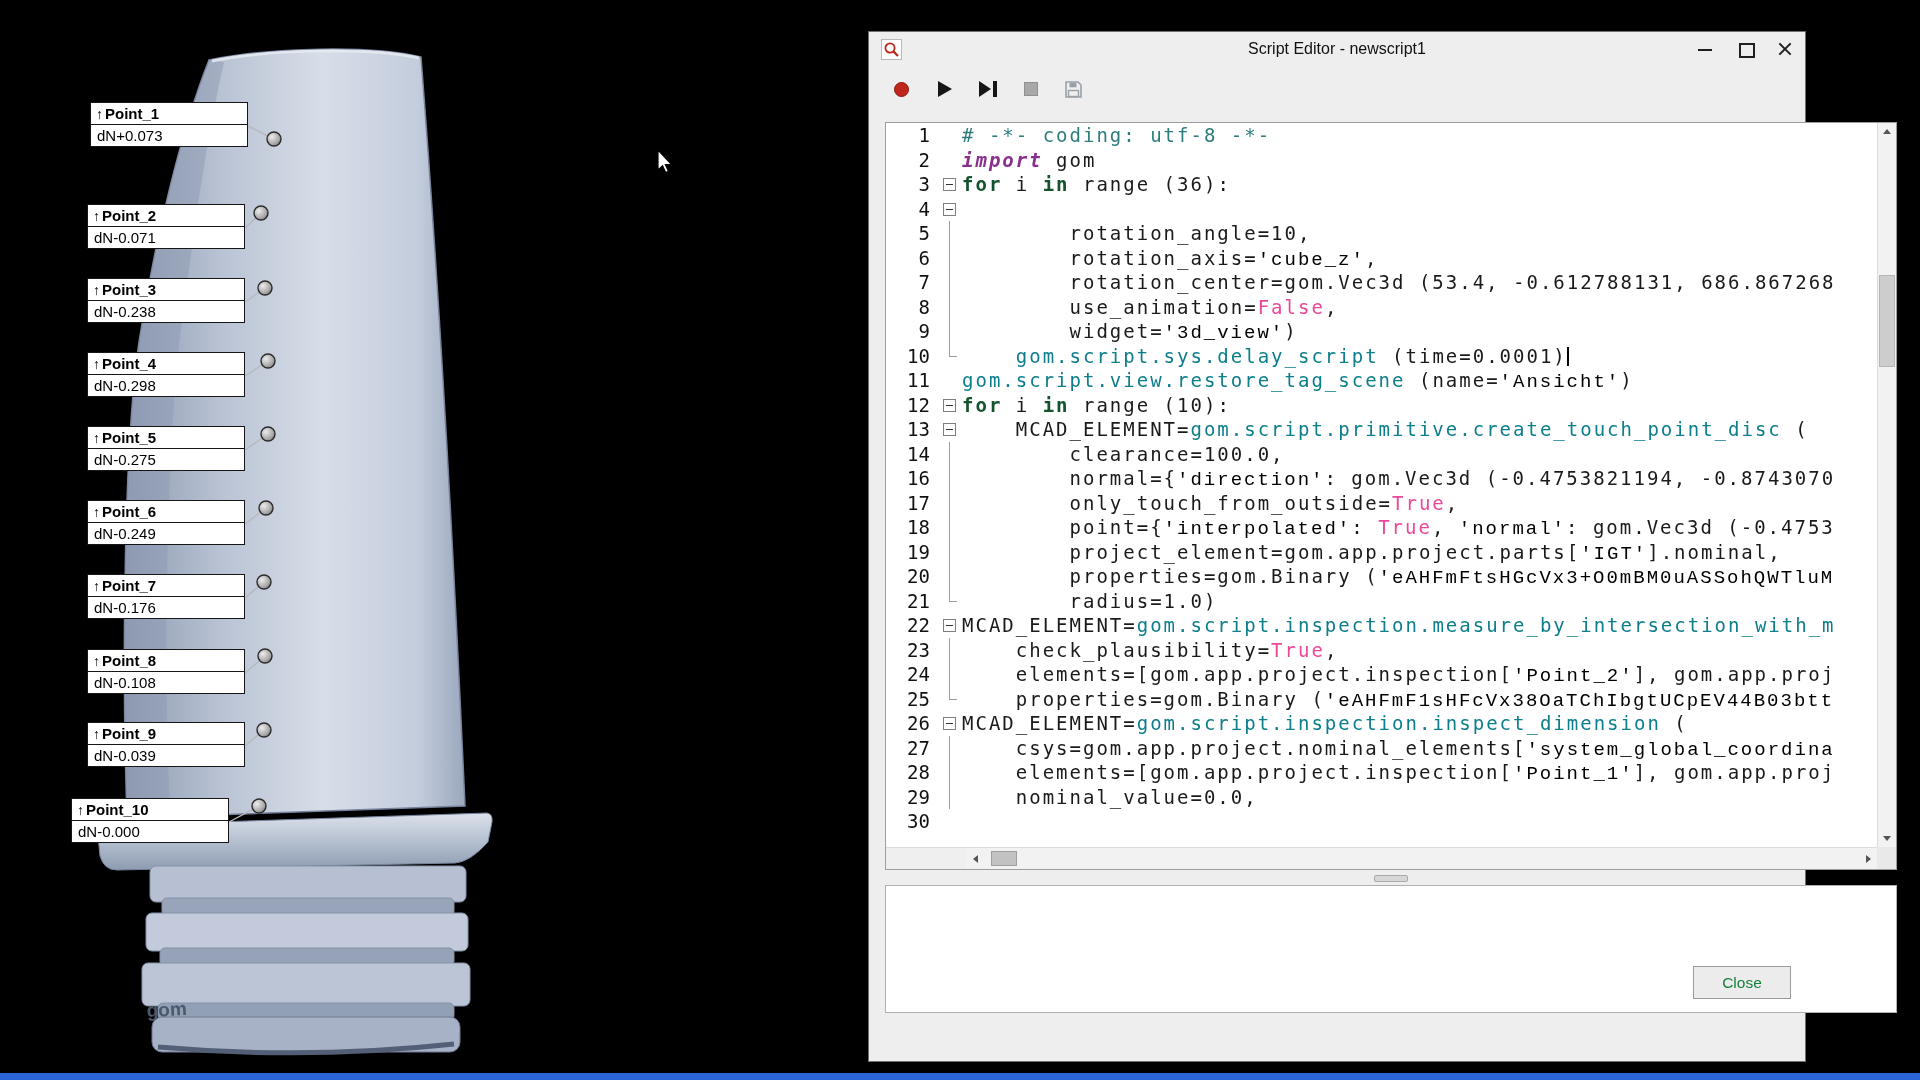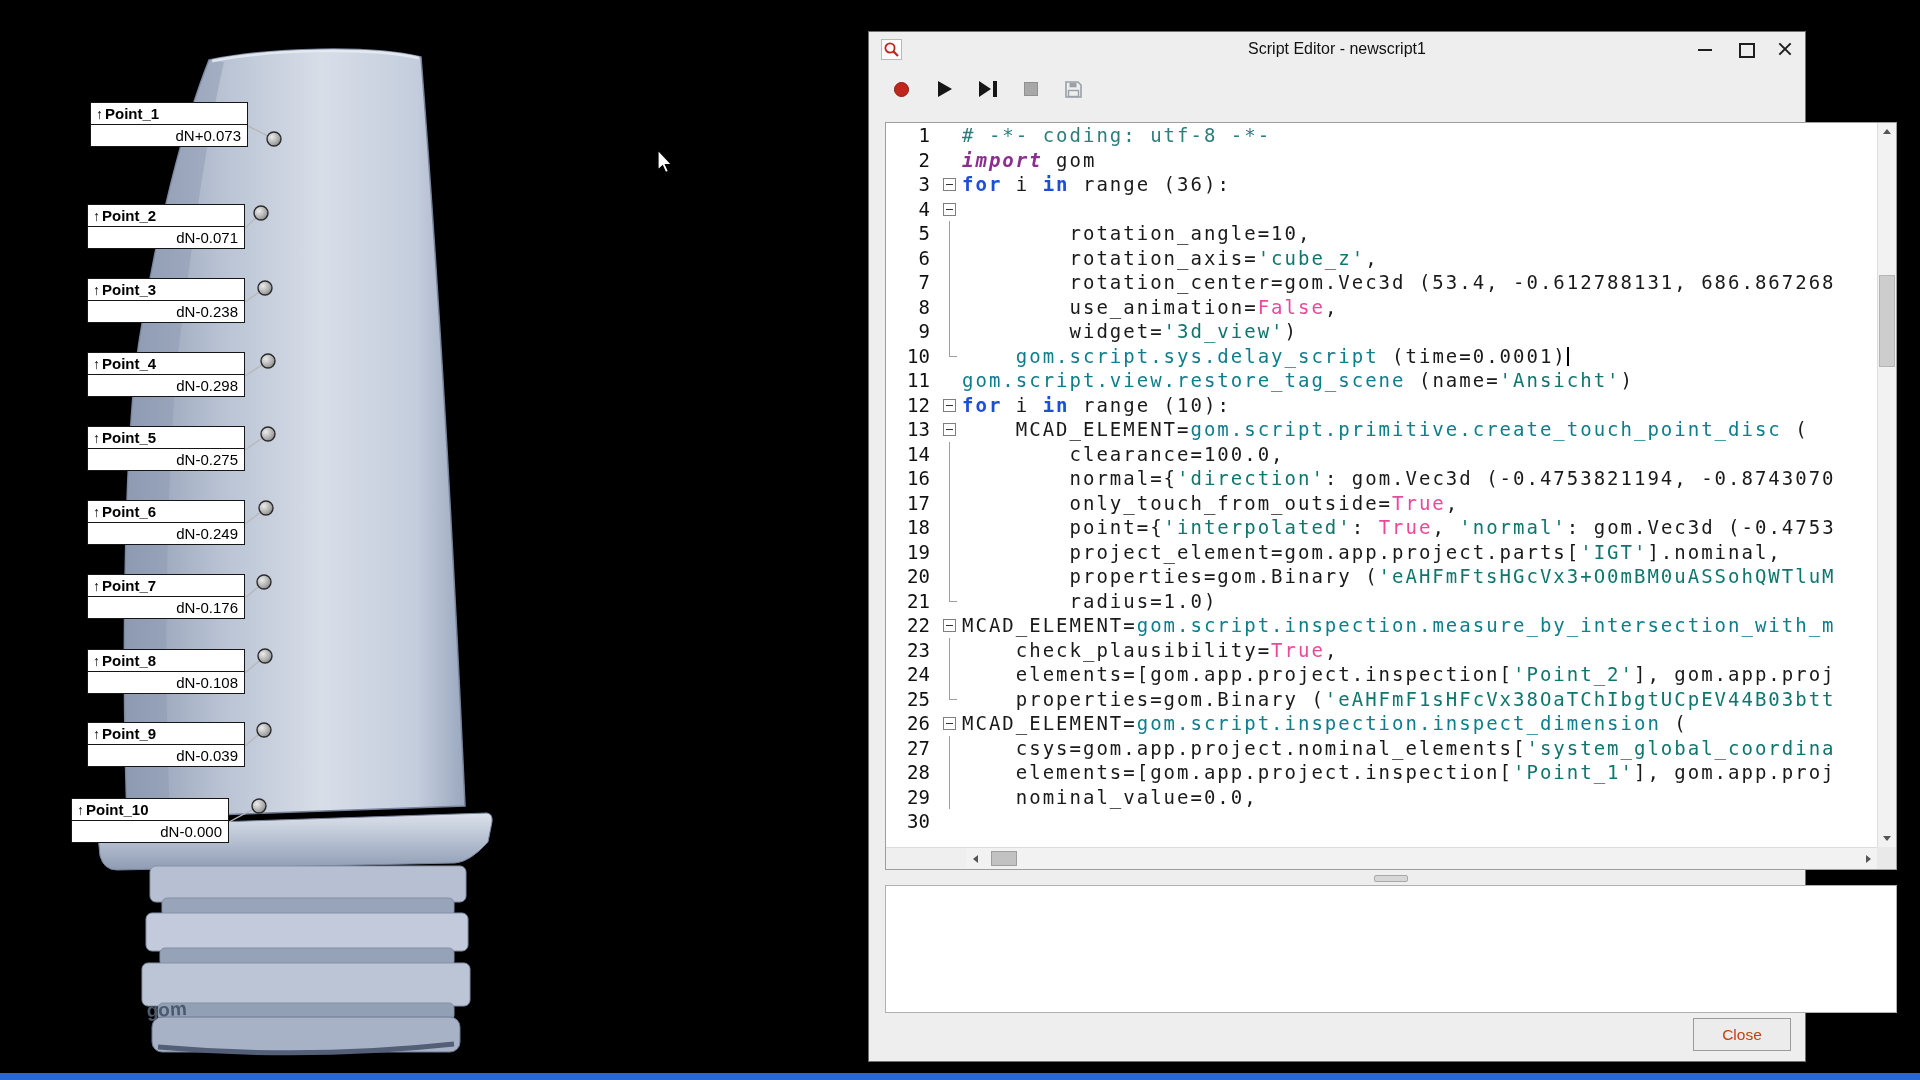--- a/index.html
+++ b/index.html
@@ -8,21 +8,21 @@
   #stage { position:relative; width:1920px; height:1080px; background:#000; }
 
   
   #scene-svg { position:absolute; left:0; top:0; }
 
   .pt-label { position:absolute; width:158px; background:#fff; border:1px solid #161616;
               color:#000; z-index:6; }
   .pt-title { height:22px; border-bottom:1px solid #161616; font-weight:bold; font-size:15px;
               display:flex; align-items:center; padding-left:5px; }
   .pt-arrow { font-weight:bold; margin-right:2px; font-size:14px; }
-  .pt-row   { height:21px; display:flex; justify-content:flex-end; align-items:center;
+  .pt-row   { height:21px; display:flex; justify-content:flex-start; align-items:center;
               font-size:15px; padding:0 6px; }
 
   
   .window { position:absolute; left:868px; top:31px; width:938px; height:1031px;
             background:#eeeeee; border:1px solid #6f6f6f; z-index:10; }
 
   .titlebar { position:relative; height:34px; }
   .title { position:absolute; left:0; right:0; top:8px; text-align:center; font-size:16px; color:#111; }
   .title-icon { position:absolute; left:12px; top:7px; width:21px; height:21px; background:#fdfdfd;
                 border:1px solid #b9b9b9; display:flex; align-items:center; justify-content:center; }
@@ -52,24 +52,24 @@
   .ln   { width:54px; flex:none; text-align:right; padding-right:10px; color:#111; }
   .fold { width:22px; flex:none; position:relative; }
   .foldbox { position:absolute; left:3px; top:6px; width:13px; height:13px; border:1px solid #7f7f7f; background:#fff; }
   .foldbox::after { content:""; position:absolute; left:2px; right:2px; top:5px; height:1px; background:#333; }
   .fold.guide::before { content:""; position:absolute; left:9px; top:0; bottom:0; width:1px; background:#9d9d9d; }
   .fold.guide-end::before { bottom:auto; height:12px; }
   .fold.guide-end::after { content:""; position:absolute; left:9px; top:12px; width:8px; height:1px; background:#9d9d9d; }
   .code-text { flex:none; letter-spacing:2px; color:#1a1a1a; }
 
   .tk-comment { color:#2e7d7d; }
-  .tk-kw   { color:#1d4ed8; font-weight:bold; }
+  .tk-kw   { color:#14532d; font-weight:bold; }
   .tk-imp  { color:#8a2f8f; font-weight:bold;font-style:italic; }
   .tk-fn   { color:#0d7e8c; }
-  .tk-str  { color:#0f766e; }
+  .tk-str  { color:#000000;font-family:Liberation Mono, monospace; }
   .tk-bool { color:#ec4899; }
   .tk-plain{ color:#1a1a1a; }
   .caret { display:inline-block; width:2px; height:19px; background:#000; vertical-align:-3px; }
 
   .vscroll { position:absolute; right:0; top:0; width:19px; bottom:22px; background:#f2f2f2; border-left:1px solid #dcdcdc; }
   .sb-btn { position:absolute; left:0; width:18px; height:17px; display:flex; align-items:center; justify-content:center; }
   .sb-up { top:0; } .sb-down { bottom:0; }
   .sb-up::after   { content:""; border-left:4px solid transparent; border-right:4px solid transparent; border-bottom:5px solid #555; }
   .sb-down::after { content:""; border-left:4px solid transparent; border-right:4px solid transparent; border-top:5px solid #555; }
   .v-thumb { position:absolute; left:1px; width:16px; top:152px; height:92px; background:#cdcdcd; border:1px solid #b5b5b5; }
@@ -83,22 +83,22 @@
   .h-thumb { position:absolute; left:7px; top:3px; width:26px; height:15px; background:#c2c2c2; border:1px solid #9e9e9e; }
   .h-corner { position:absolute; right:0; bottom:0; width:19px; height:22px; background:#e9e9e9; }
 
   .splitter { position:absolute; left:16px; width:1012px; top:842px; height:10px; }
   .splitter .grip { position:absolute; left:50%; top:1px; transform:translateX(-50%);
                     width:34px; height:7px; background:#d7d7d7; border:1px solid #a9a9a9; border-radius:2px; }
 
   .output { position:absolute; left:16px; top:853px; width:1012px; height:128px;
             background:#fff; border:1px solid #b0b0b0; }
 
-  .close-btn { position:absolute; right:14px; top:986px; width:98px; height:33px;
-               background:#ececec; border:1px solid #9b9b9b; font-size:15.5px; color:#c2410c;
+  .close-btn { position:absolute; right:14px; top:934px; width:98px; height:33px;
+               background:#ececec; border:1px solid #9b9b9b; font-size:15.5px; color:#15803d;
                font-family:"Liberation Sans", sans-serif; }
 
   .taskbar-strip { position:absolute; left:0; bottom:0; width:1920px; height:7px; background:#2a66d9; }
 </style>
 </head>
 <body>
 
 <div id="stage">
 
   <svg id="scene-svg" width="860" height="1080" viewBox="0 0 860 1080">

